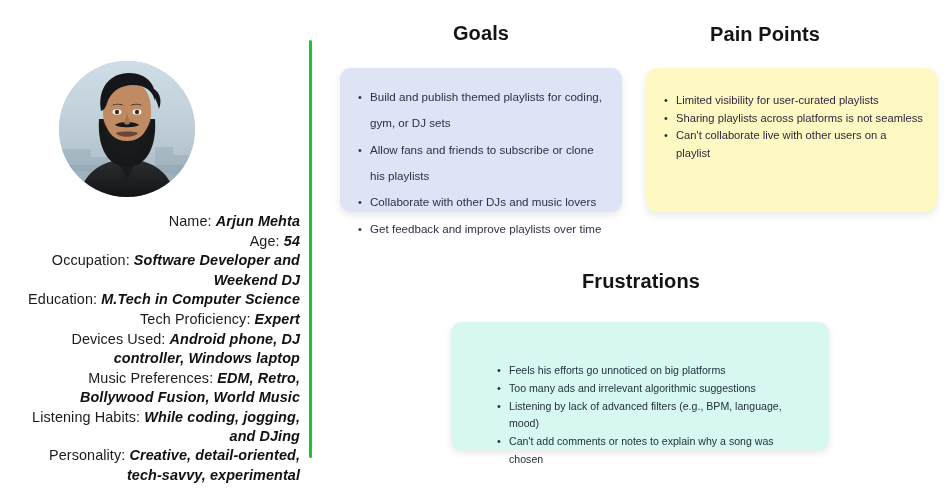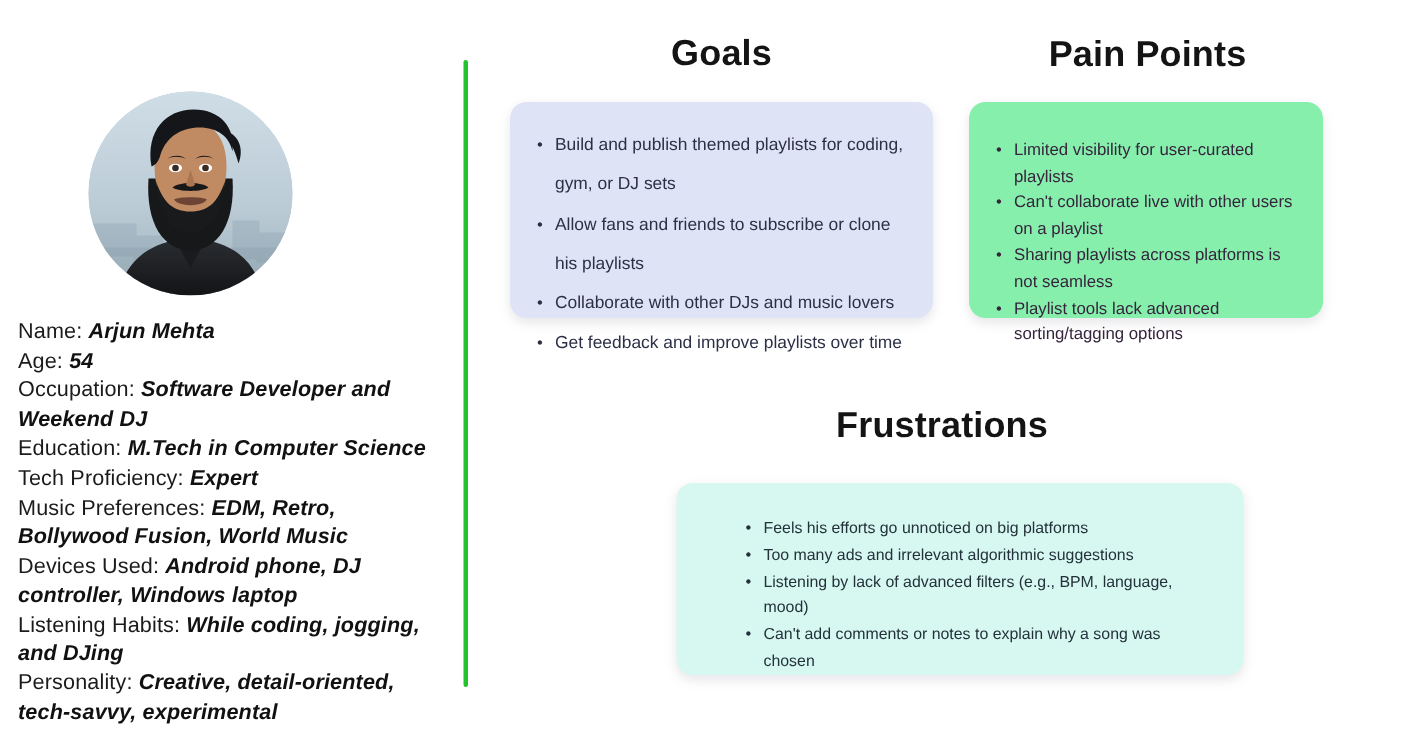--- a/index.html
+++ b/index.html
@@ -20,20 +20,21 @@
     height: 502px;
   }
 
   
   .profile-col {
     position: absolute;
     left: 0;
     top: 0;
     width: 311px;
     height: 502px;
+    text-align: right;
   }
   .avatar {
     position: absolute;
     left: 59px;
     top: 61px;
     width: 136px;
     height: 136px;
     border-radius: 50%;
     overflow: hidden;
     background: #b9c8d2;
@@ -67,30 +68,30 @@
     top: 40px;
     width: 2.5px;
     height: 418px;
     background: #22c32e;
     border-radius: 2px;
   }
 
   
   .heading {
     position: absolute;
-    font-size: 24px;
+    font-size: 20px;
     font-weight: bold;
     color: #141414;
     letter-spacing: 0.1px;
     text-align: center;
     white-space: nowrap;
   }
   #heading-goals { left: 340px; top: 22px; width: 282px; }
   #heading-pain  { left: 624px; top: 23px; width: 282px; }
-  #heading-frust { left: 439px; top: 270px; width: 378px; }
+  #heading-frust { left: 452px; top: 270px; width: 378px; }
 
   
   .card {
     position: absolute;
     border-radius: 11px;
     box-sizing: border-box;
     box-shadow: 0 3px 7px rgba(120,120,140,0.18);
   }
   .card ul {
     list-style: none;
@@ -122,38 +123,38 @@
   #card-goals ul {
     font-size: 11.6px;
     line-height: 26px;
     color: #2c3047;
   }
   #card-goals li { margin-bottom: 0.5px; }
 
   #card-pain {
     left: 646px;
     top: 68px;
-    width: 236px;
+    width: 291px;
     height: 144px;
-    background: #86efac;
+    background: #fef9c3;
     padding: 24px 14px 0 18px;
   }
   #card-pain ul {
     font-size: 11.2px;
     line-height: 17.6px;
     color: #35243c;
   }
 
   #card-frust {
     left: 451px;
     top: 322px;
     width: 378px;
     height: 128px;
     background: #d7f8f1;
-    padding: 22px 20px 0 46px;
+    padding: 40px 20px 0 46px;
   }
   #card-frust ul {
     font-size: 10.6px;
     line-height: 17.8px;
     color: #23313a;
   }
 </style>
 </head>
 <body>
 
@@ -229,26 +230,26 @@
       </div>
       <div class="profile-line">
         <span class="lbl">Education:</span>
         <span class="val">M.Tech in Computer Science</span>
       </div>
       <div class="profile-line">
         <span class="lbl">Tech Proficiency:</span>
         <span class="val">Expert</span>
       </div>
       <div class="profile-line">
+        <span class="lbl">Devices Used:</span>
+        <span class="val">Android phone, DJ controller, Windows laptop</span>
+      </div>
+      <div class="profile-line">
         <span class="lbl">Music Preferences:</span>
         <span class="val">EDM, Retro, Bollywood Fusion, World Music</span>
-      </div>
-      <div class="profile-line">
-        <span class="lbl">Devices Used:</span>
-        <span class="val">Android phone, DJ controller, Windows laptop</span>
       </div>
       <div class="profile-line">
         <span class="lbl">Listening Habits:</span>
         <span class="val">While coding, jogging, and DJing</span>
       </div>
       <div class="profile-line">
         <span class="lbl">Personality:</span>
         <span class="val">Creative, detail-oriented, tech-savvy, experimental</span>
       </div>
     </div>
@@ -263,23 +264,22 @@
       <li>Allow fans and friends to subscribe or clone his playlists</li>
       <li>Collaborate with other DJs and music lovers</li>
       <li>Get feedback and improve playlists over time</li>
     </ul>
   </div>
 
   <div class="heading" id="heading-pain">Pain Points</div>
   <div class="card" id="card-pain">
     <ul>
       <li>Limited visibility for user-curated playlists</li>
+      <li>Sharing playlists across platforms is not seamless</li>
       <li>Can't collaborate live with other users on a playlist</li>
-      <li>Sharing playlists across platforms is not seamless</li>
-      <li>Playlist tools lack advanced sorting/tagging options</li>
     </ul>
   </div>
 
   <div class="heading" id="heading-frust">Frustrations</div>
   <div class="card" id="card-frust">
     <ul>
       <li>Feels his efforts go unnoticed on big platforms</li>
       <li>Too many ads and irrelevant algorithmic suggestions</li>
       <li>Listening by lack of advanced filters (e.g., BPM, language, mood)</li>
       <li>Can't add comments or notes to explain why a song was chosen</li>

